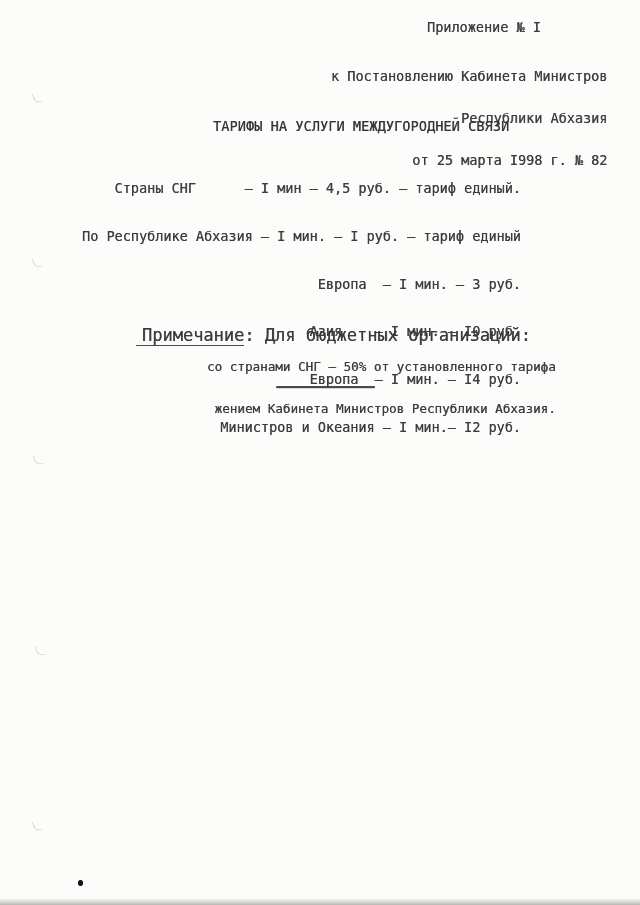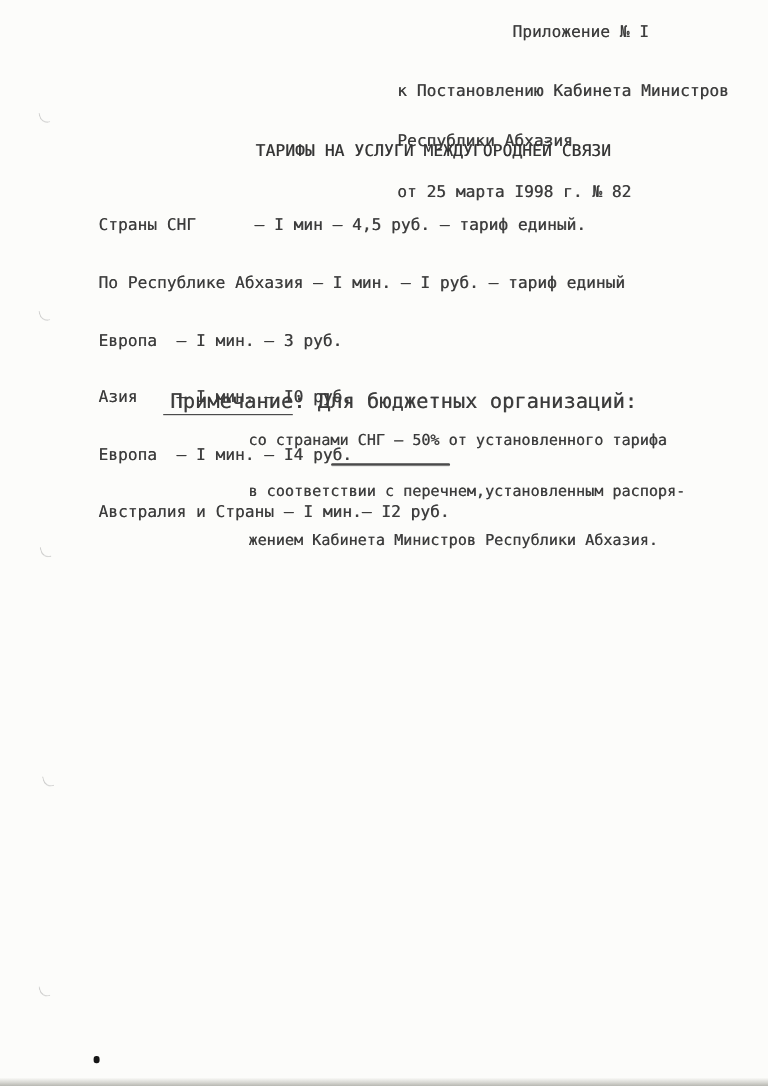--- a/index.html
+++ b/index.html
@@ -11,20 +11,21 @@
     overflow:hidden;
     font-family:"DejaVu Sans Mono","Liberation Mono",monospace;
     color:#3b3b3b;
   }
   .tw {
     position:absolute;
     white-space:pre;
     font-size:13.5px;
     line-height:14px;
     text-shadow:0.35px 0 0 rgba(59,59,59,0.7);
+    text-align:right;
   }
   .appendix { left:427px; top:20px; }
   .decree-ref { left:302px; top:42px; }
   .decree-ref div { white-space:pre; line-height:13.8px;margin-left:29px; }
   .doc-title { left:213px; top:119px; color:#343434; letter-spacing:0.1px; }
   .tariff-list { left:82px; top:151px; }
   .tariff-list div { white-space:pre; line-height:19.8px; }
   .note-head { left:95px; top:314px; font-size:17px; }
   .note-head .u {
     padding-left:6px;
@@ -76,30 +77,29 @@
   </div>
 
   <div class="tw doc-title">ТАРИФЫ НА УСЛУГИ МЕЖДУГОРОДНЕЙ СВЯЗИ</div>
 
   <div class="tw tariff-list">
     <div>Страны СНГ      – I мин – 4,5 руб. – тариф единый.</div>
     <div>По Республике Абхазия – I мин. – I руб. – тариф единый</div>
     <div>Европа  – I мин. – 3 руб.</div>
     <div>Азия    – I мин. – I0 руб.</div>
     <div>Европа  – I мин. – I4 руб.</div>
-    <div>Австралия и Страны – I мин.– I2 руб.</div>
+    <div>Министров и Океания – I мин.– I2 руб.</div>
   </div>
 
   <div class="tw note-head">
     <span class="u">Примечание</span><span>: Для бюджетных организаций:</span>
   </div>
 
   <div class="tw note-body">
     <div>со странами СНГ – 50% от установленного тарифа</div>
-    <div>в соответствии с перечнем,установленным распоря-</div>
     <div>жением Кабинета Министров Республики Абхазия.</div>
   </div>
 
   <div class="end-rule"></div>
 
   <div class="speck s1"></div>
   <div class="speck s2"></div>
   <div class="speck s3"></div>
   <div class="speck s4"></div>
   <div class="speck s5"></div>

